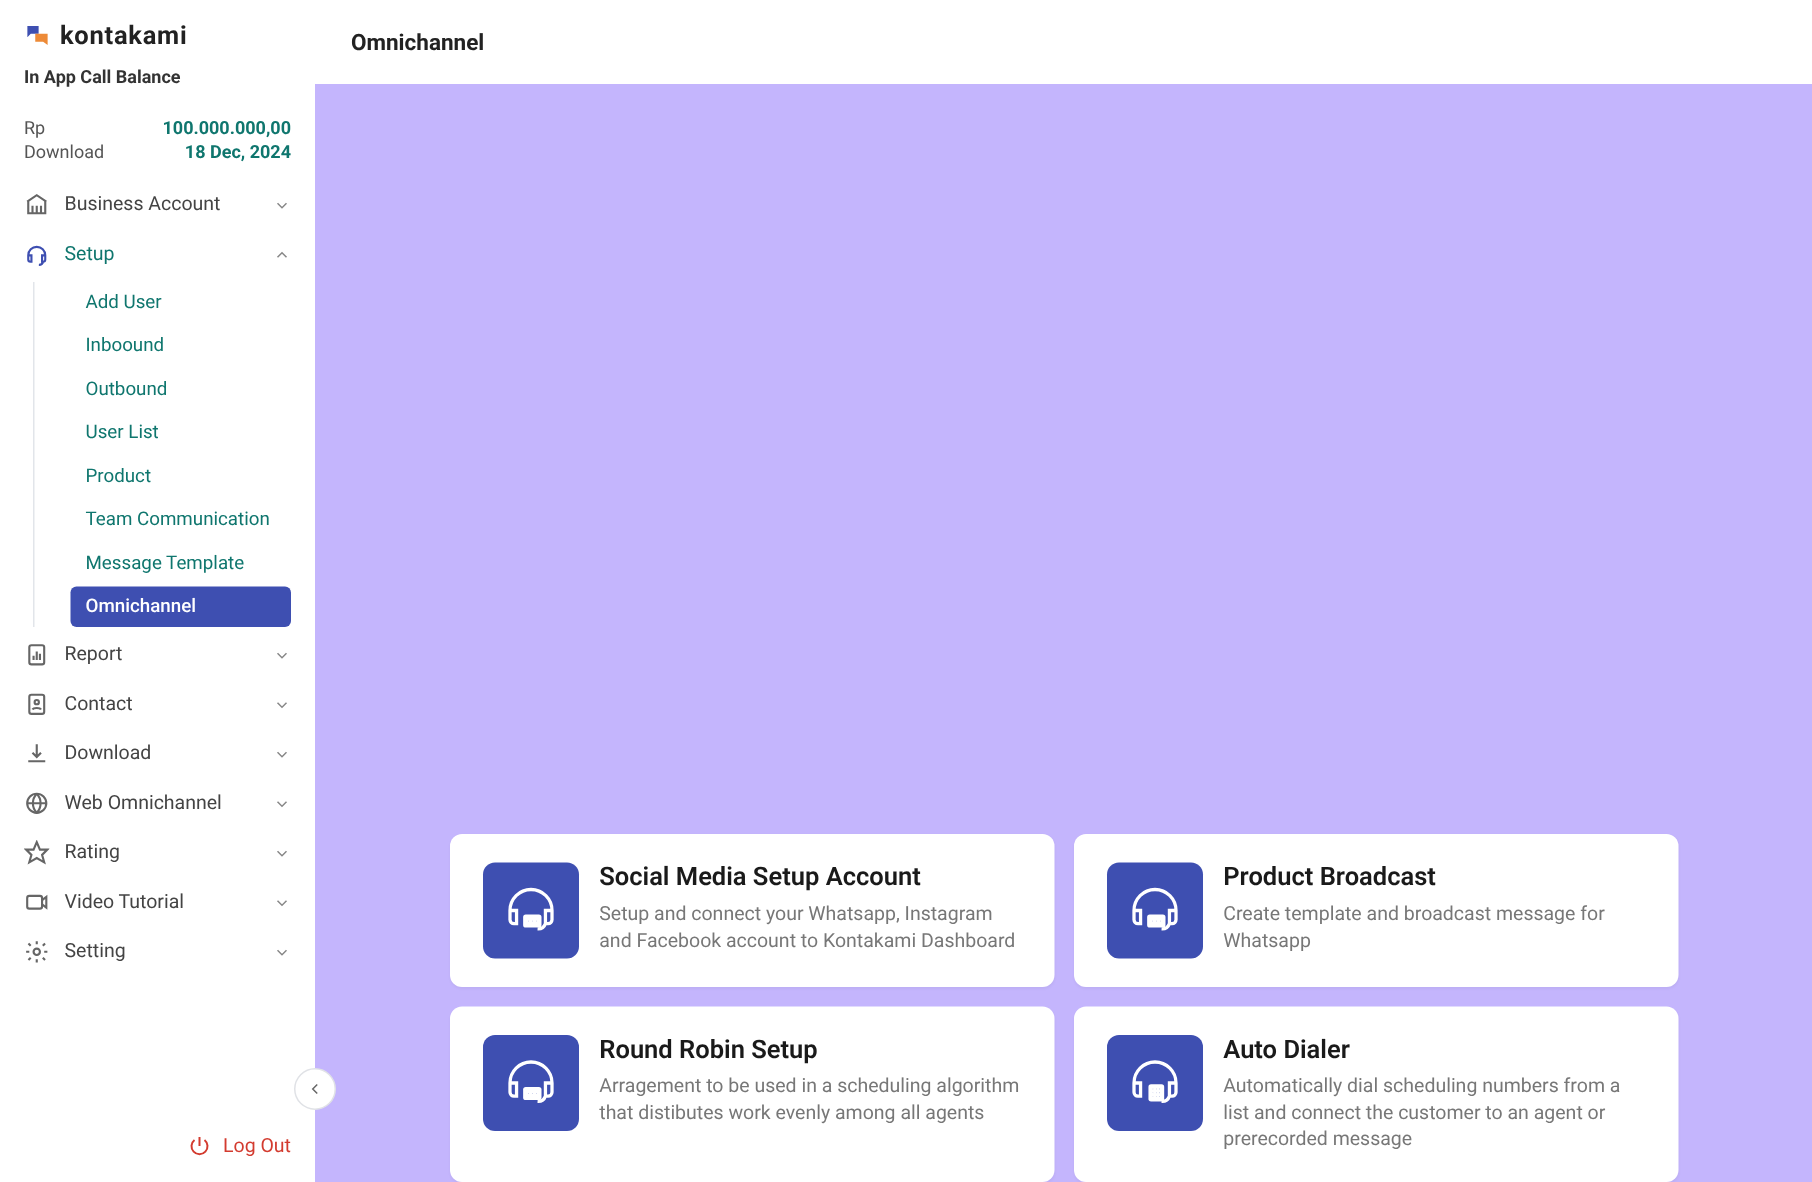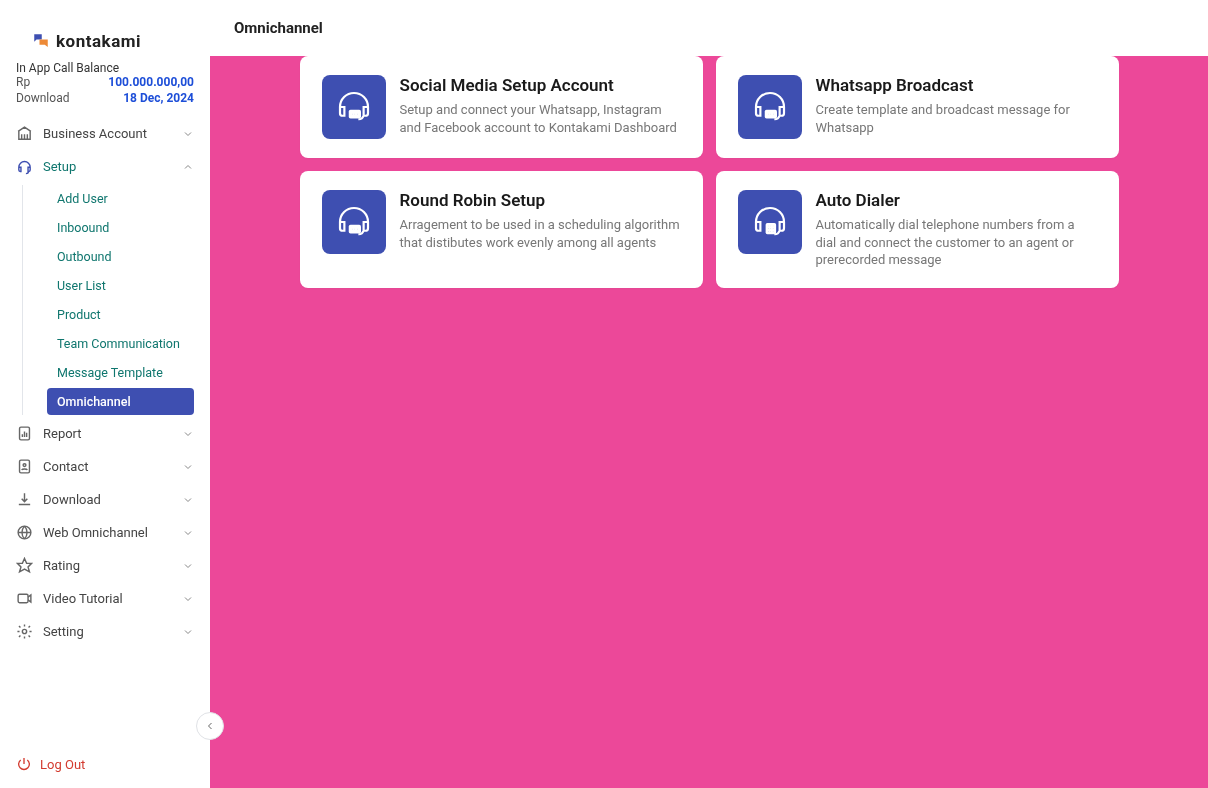--- a/index.html
+++ b/index.html
@@ -1,49 +1,49 @@
 <!DOCTYPE html>
 <html><head>
 <meta charset="utf-8">
 <style>
   * { box-sizing: border-box; margin: 0; padding: 0; }
   body { font-family: -apple-system, BlinkMacSystemFont, "Segoe UI", Roboto, sans-serif; background: #fff; color: #1a1a1a; width: 1208px; height: 788px; overflow: hidden; display: flex; }
   
   
   .sidebar { width: 210px; height: 100%; display: flex; flex-direction: column; background: #fff; position: relative; }
-  .logo-wrap { padding: 31px 16px 10px 16px; margin-left: 16px; }
+  .logo-wrap { padding: 14px 16px 10px 16px; }
   .logo { display: flex; align-items: center; gap: 6px; font-weight: 700; font-size: 17px; letter-spacing: 0.5px; color: #222; }
   .logo-mark { width: 18px; height: 18px; }
   
   .balance-box { padding: 0 16px 10px 16px; font-size: 12px; }
-  .balance-title { font-weight: 400; color: #333; margin-bottom: 0; }
+  .balance-title { font-weight: 700; color: #333; margin-bottom: 20px; }
   .balance-row { display: flex; justify-content: space-between; color: #555; margin-bottom: 2px; }
-  .balance-row .val { font-weight: 700; color: #1d4ed8; margin-left: 21px; }
+  .balance-row .val { font-weight: 700; color: #0f766e; margin-left: 21px; }
   
   .nav { flex: 1; overflow-y: auto; padding: 0 8px; }
   .nav-item { display: flex; align-items: center; justify-content: space-between; padding: 8px 8px; font-size: 13px; color: #444; cursor: pointer; border-radius: 4px; }
   .nav-item .left { display: flex; align-items: center; gap: 10px; }
   .nav-item.active-parent .left { color: #0f766e; }
   .nav-item .icon { width: 17px; height: 17px; display: flex; align-items: center; justify-content: center; color: #666; }
   .nav-item.active-parent .icon { color: #3e4fb1; }
   .nav-item .chev { width: 12px; height: 12px; color: #888; }
   
   .subnav { padding-left: 24px; border-left: 1px solid #e2e5ea; margin-left: 14px; }
   .subnav-item { font-size: 12.5px; color: #0f766e; padding: 6px 10px; margin: 2px 8px 2px 0; cursor: pointer; border-radius: 4px; }
   .subnav-item.active { background: #3e4fb1; color: #fff; font-weight: 500; }
   
-  .logout { display: flex; align-items: center; justify-content: flex-start; gap: 8px; padding: 16px; font-size: 13px; color: #d33b2f; cursor: pointer; }
+  .logout { display: flex; align-items: center; justify-content: flex-end; gap: 8px; padding: 16px; font-size: 13px; color: #d33b2f; cursor: pointer; }
   
   .collapse-btn { position: absolute; right: -14px; top: 712px; width: 28px; height: 28px; border-radius: 50%; background: #fff; border: 1px solid #e0e2e6; display: flex; align-items: center; justify-content: center; cursor: pointer; color: #666; }
   
   
   .main { flex: 1; display: flex; flex-direction: column; }
   .topbar { height: 56px; display: flex; align-items: center; padding: 0 24px; background: #fff; }
   .page-title { font-size: 15px; font-weight: 700; color: #222; }
-  .content { flex: 1; background: #ec4899; display: flex; align-items: flex-start; justify-content: center; }
+  .content { flex: 1; background: #c4b5fd; display: flex; align-items: flex-end; justify-content: center; }
   .grid { display: grid; grid-template-columns: repeat(2, 403px); gap: 13px; }
   .card { background: #fff; border-radius: 8px; padding: 19px 22px; display: flex; gap: 14px; align-items: flex-start; box-shadow: 0 1px 2px rgba(0,0,0,0.04); cursor: pointer; }
   .card-icon { width: 64px; height: 64px; background: #3e4fb1; border-radius: 8px; display: flex; align-items: center; justify-content: center; color: #fff; flex: none; }
   .card-title { font-size: 17px; font-weight: 600; color: #1a1a1a; margin-bottom: 6px; }
   .card-desc { font-size: 13px; color: #777; line-height: 1.35; }
 </style>
 </head>
 <body>
 
 <aside class="sidebar">
@@ -256,21 +256,21 @@
         <div class="card-icon">
           <svg viewBox="0 0 48 48" width="42" height="42" fill="none" stroke="currentColor" stroke-width="2.5">
               <path d="M8 24 a16 16 0 0 1 32 0 M8 24 v7 a3 3 0 0 0 3 3 h2 v-10 h-5 M40 24 v7 a3 3 0 0 1 -3 3 h-2 v-10 h5 M35 34 a6 6 0 0 1 -6 4"></path>
               <rect x="18" y="27" width="14" height="10" rx="2" fill="currentColor" stroke="none"></rect>
               <circle cx="22" cy="32" r="1" fill="#3e4fb1"></circle>
               <circle cx="25" cy="32" r="1" fill="#3e4fb1"></circle>
               <circle cx="28" cy="32" r="1" fill="#3e4fb1"></circle>
             </svg>
         </div>
         <div>
-          <div class="card-title">Whatsapp Broadcast</div>
+          <div class="card-title">Product Broadcast</div>
           <div class="card-desc">Create template and broadcast message for Whatsapp</div>
         </div>
       </div>
 
       <div class="card">
         <div class="card-icon">
           <svg viewBox="0 0 48 48" width="42" height="42" fill="none" stroke="currentColor" stroke-width="2.5">
               <path d="M8 24 a16 16 0 0 1 32 0 M8 24 v7 a3 3 0 0 0 3 3 h2 v-10 h-5 M40 24 v7 a3 3 0 0 1 -3 3 h-2 v-10 h5 M35 34 a6 6 0 0 1 -6 4"></path>
               <rect x="18" y="27" width="14" height="10" rx="2" fill="currentColor" stroke="none"></rect>
               <circle cx="22" cy="32" r="1" fill="#3e4fb1"></circle>
@@ -295,19 +295,19 @@
               <circle cx="22.5" cy="31.5" r="1" fill="#3e4fb1"></circle>
               <circle cx="25" cy="31.5" r="1" fill="#3e4fb1"></circle>
               <circle cx="27.5" cy="31.5" r="1" fill="#3e4fb1"></circle>
               <circle cx="22.5" cy="34.5" r="1" fill="#3e4fb1"></circle>
               <circle cx="25" cy="34.5" r="1" fill="#3e4fb1"></circle>
               <circle cx="27.5" cy="34.5" r="1" fill="#3e4fb1"></circle>
             </svg>
         </div>
         <div>
           <div class="card-title">Auto Dialer</div>
-          <div class="card-desc">Automatically dial telephone numbers from a dial and connect the customer to an agent or prerecorded message</div>
+          <div class="card-desc">Automatically dial scheduling numbers from a list and connect the customer to an agent or prerecorded message</div>
         </div>
       </div>
 
     </div>
   </div>
 </main>
 
 </body></html>

